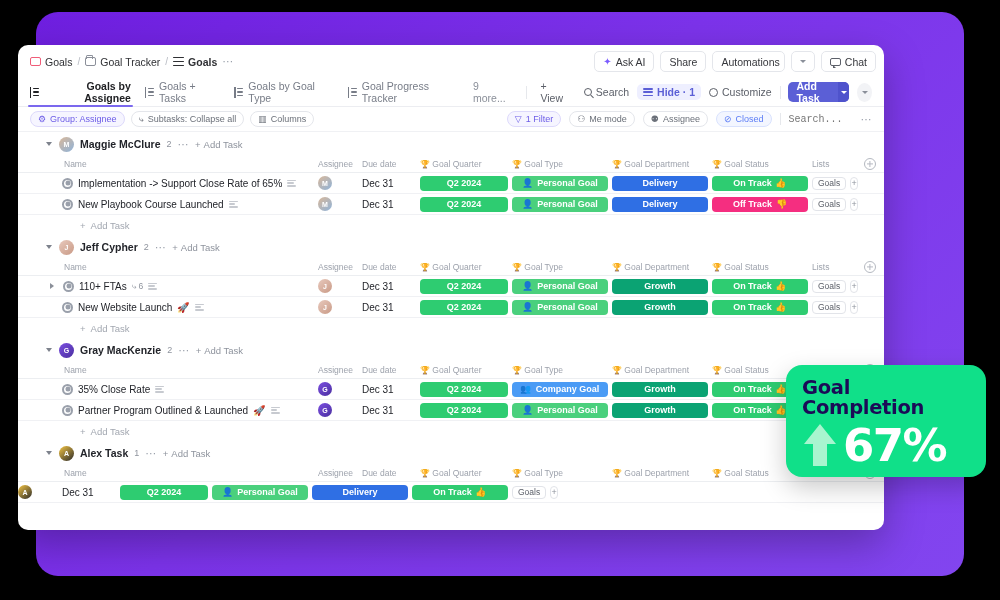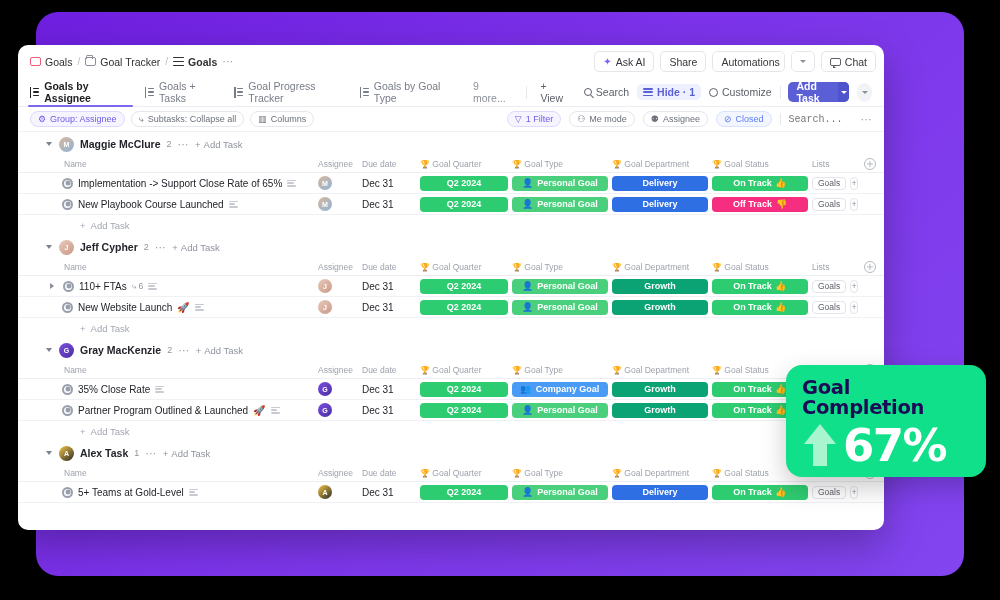--- a/index.html
+++ b/index.html
@@ -48,21 +48,21 @@
   }
   .tb-btn.split { padding-right: 4px; }
   .caret { width: 0; height: 0; border-left: 3px solid transparent; border-right: 3px solid transparent; border-top: 3.5px solid #8a8f99; }
   .spark { color: #7b5cff; font-size: 10px; }
   .bubble-ico { width: 11px; height: 8px; border: 1.3px solid #5c6069; border-radius: 2px; position: relative; }
   .bubble-ico:after { content:""; position:absolute; left:2px; bottom:-3.5px; border-left:3px solid #5c6069; border-top:3px solid transparent; border-bottom:0; }
 
   
   .viewtabs { height: 29px; display:flex; align-items:center; padding: 0 12px; border-bottom: 1px solid #ecedf1; gap: 14px; }
   .vtab { display:flex; align-items:center; gap:5px; font-size:10.5px; color:#777c87; height:29px; cursor:pointer; position:relative; }
-  .vtab.active { color:#202124; font-weight:700; }
+  .vtab.active { color:#202124; font-weight:700;text-align:right; }
   .vtab.active:after { content:""; position:absolute; left:-2px; right:-2px; bottom:0; height:2px; background:#7b68ee; border-radius:2px; }
   .vico { width:10px; height:9px; display:flex; flex-direction:column; justify-content:space-between; position:relative; }
   .vico i { display:block; height:1.4px; background:currentColor; border-radius:1px; margin-left:3px; }
   .vico:before { content:""; position:absolute; left:0; top:-1px; width:1.4px; height:11px; background:currentColor; }
   .vdiv { width:1px; height:13px; background:#e6e8ec; }
   .vmore { font-size:10.5px; color:#8a8f99; cursor:pointer; }
   .vadd { display:flex; align-items:center; gap:4px; font-size:10.5px; color:#5c6069; cursor:pointer; }
 
   .viewtabs-right { margin-left:auto; display:flex; align-items:center; gap:8px; }
   .vr-item { display:flex; align-items:center; gap:4px; font-size:10.5px; color:#5c6069; cursor:pointer; white-space:nowrap; }
@@ -220,29 +220,29 @@
             <i></i>
           </span>
         <span>Goals + Tasks</span>
       </div>
       <div class="vtab">
         <span class="vico">
             <i></i>
             <i></i>
             <i></i>
           </span>
-        <span>Goal Progress Tracker</span>
+        <span>Goals by Goal Type</span>
       </div>
       <div class="vtab">
         <span class="vico">
             <i></i>
             <i></i>
             <i></i>
           </span>
-        <span>Goals by Goal Type</span>
+        <span>Goal Progress Tracker</span>
       </div>
       <span class="vmore">9 more...</span>
       <span class="vdiv"></span>
       <span class="vadd">+ View</span>
 
       <div class="viewtabs-right">
         <div class="vr-item">
           <span class="magnifier"></span>
           <span>Search</span>
         </div>
@@ -701,29 +701,20 @@
             <div class="c-dept"><span class="trophy">🏆</span> <span>Goal Department</span></div>
             <div class="c-status"><span class="trophy">🏆</span> <span>Goal Status</span></div>
             <div class="c-lists">
               <span>Lists</span>
             </div>
             <div class="c-plus">
               <span class="plus-circ"></span>
             </div>
           </div>
           <div class="trow">
-            <div class="c-name">
-              <span class="status-dot"></span>
-              <span class="task-name">5+ Teams at Gold-Level</span>
-              <span class="desc-ico">
-                <i></i>
-                <i></i>
-                <i></i>
-              </span>
-            </div>
             <div class="c-assignee">
               <div class="avatar" style="background: linear-gradient(140deg, rgb(245, 197, 66), rgb(42, 42, 42)); width: 14px; height: 14px;">A</div>
             </div>
             <div class="c-due">Dec 31</div>
             <div class="c-q">
               <div class="pill" style="background: rgb(46, 204, 113);">
                 <span>Q2 2024</span>
               </div>
             </div>
             <div class="c-type">

